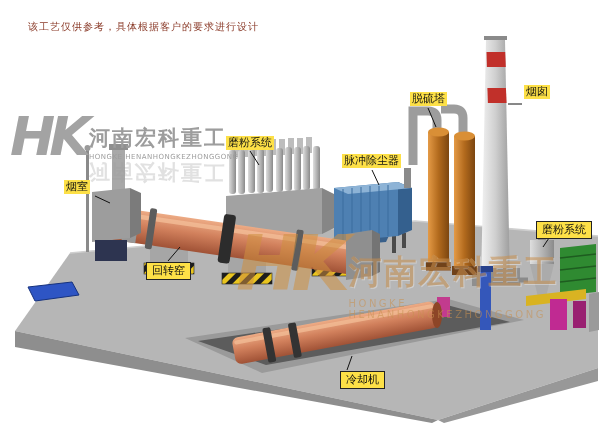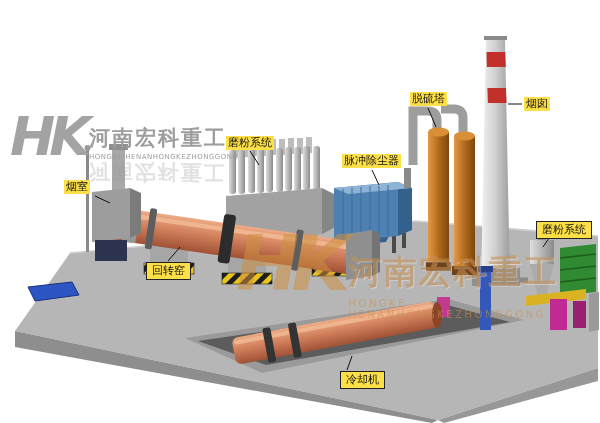--- a/index.html
+++ b/index.html
@@ -212,20 +212,21 @@
       <line x1="250" y1="151" x2="259" y2="165"></line>
       <line x1="372" y1="170" x2="379" y2="185"></line>
       <line x1="428" y1="108" x2="436" y2="127"></line>
       <line x1="522" y1="104" x2="508" y2="104"></line>
       <line x1="549" y1="238" x2="543" y2="247"></line>
       <line x1="168" y1="261" x2="180" y2="247"></line>
       <line x1="347" y1="370" x2="352" y2="356"></line>
     </g>
   </svg>
 
+  <div class="note">该工艺仅供参考，具体根据客户的要求进行设计</div>
 
   <div class="logo">
     <span class="logo-hk">HK</span>
     <span class="logo-txt">
       <span class="logo-cn">河南宏科重工</span>
       <span class="logo-en">HONGKE HENANHONGKEZHONGGONG</span>
       <span class="logo-cn reflect">河南宏科重工</span>
     </span>
   </div>
 
@@ -234,18 +235,18 @@
     <span class="wm-txt">
       <span class="wm-cn">河南宏科重工</span>
       <span class="wm-en">HONGKE HENANHONGKEZHONGGONG</span>
     </span>
   </div>
 
   <div class="label" style="left:64px;top:180px">烟室</div>
   <div class="label" style="left:226px;top:136px">磨粉系统</div>
   <div class="label" style="left:342px;top:154px">脉冲除尘器</div>
   <div class="label" style="left:410px;top:92px">脱硫塔</div>
-  <div class="label" style="left:524px;top:97px">烟囱</div>
+  <div class="label" style="left:524px;top:85px">烟囱</div>
   <div class="label boxed" style="left:536px;top:221px">磨粉系统</div>
   <div class="label boxed" style="left:146px;top:262px">回转窑</div>
   <div class="label boxed" style="left:340px;top:371px">冷却机</div>
 
 </div>
 
 </body></html>

